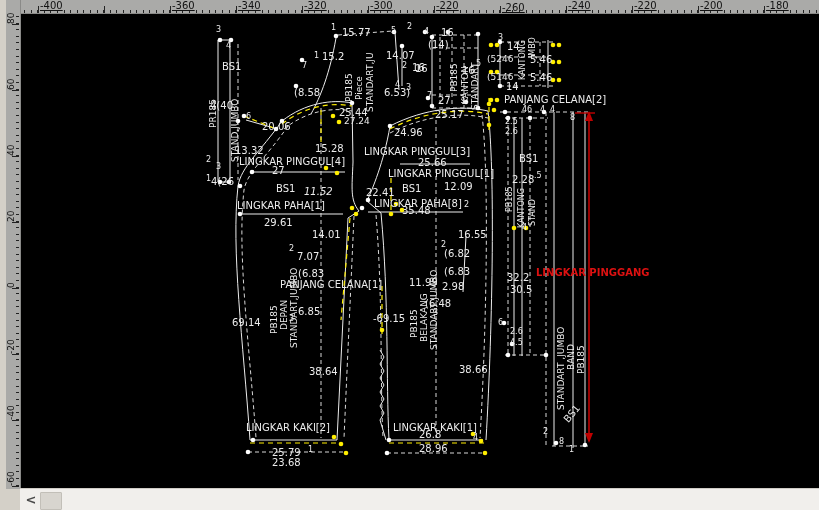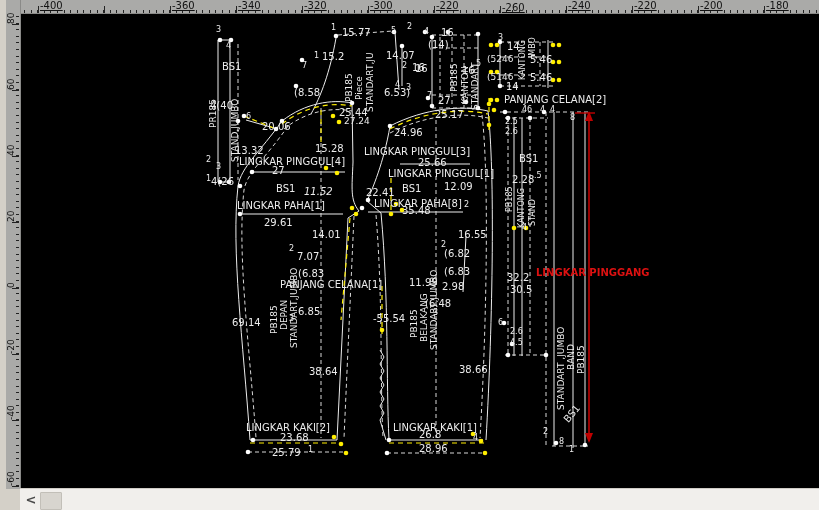--- a/index.html
+++ b/index.html
@@ -469,25 +469,25 @@
       <span class="lbl" style="left: 264px; top: 218px;">29.61</span>
       <span class="lbl" style="left: 304px; top: 187px; font-style: italic;">11.52</span>
       <span class="lbl" style="left: 312px; top: 230px;">14.01</span>
       <span class="lbl" style="left: 289px; top: 245px; font-size: 8px;">2</span>
       <span class="lbl" style="left: 297px; top: 252px;">7.07</span>
       <span class="lbl" style="left: 298px; top: 269px;">(6.83</span>
       <span class="lbl" style="left: 280px; top: 280px;">PANJANG CELANA[1]</span>
       <span class="lbl" style="left: 298px; top: 307px;">6.85</span>
       <span class="lbl" style="left: 289px; top: 315px; font-size: 8px;">3</span>
       <span class="lbl" style="left: 232px; top: 318px;">69.14</span>
-      <span class="lbl" style="left: 373px; top: 314px;">-55.54</span>
+      <span class="lbl" style="left: 373px; top: 314px;">-69.15</span>
       <span class="lbl" style="left: 309px; top: 367px;">38.64</span>
       <span class="lbl" style="left: 459px; top: 365px;">38.66</span>
       <span class="lbl" style="left: 246px; top: 423px; text-align: right;">LINGKAR KAKI[2]</span>
-      <span class="lbl" style="left: 272px; top: 433px; margin-left: 8px;">23.68</span>
+      <span class="lbl" style="left: 272px; top: 458px;">23.68</span>
       <span class="lbl" style="left: 272px; top: 448px;">25.79</span>
       <span class="lbl" style="left: 308px; top: 446px; font-size: 8px;">1</span>
       <span class="lbl" style="left: 393px; top: 423px;">LINGKAR KAKI[1]</span>
       <span class="lbl" style="left: 419px; top: 430px;">26.8</span>
       <span class="lbl" style="left: 419px; top: 444px;">28.96</span>
       <span class="lbl" style="left: 473px; top: 434px; font-size: 8px;">4</span>
       <span class="lbl" style="left: 424px; top: 28px; font-size: 8px;">4</span>
       <span class="lbl" style="left: 441px; top: 28px;">16</span>
       <span class="lbl" style="left: 428px; top: 40px;">(14)</span>
       <span class="lbl" style="left: 415px; top: 64px;">16</span>

